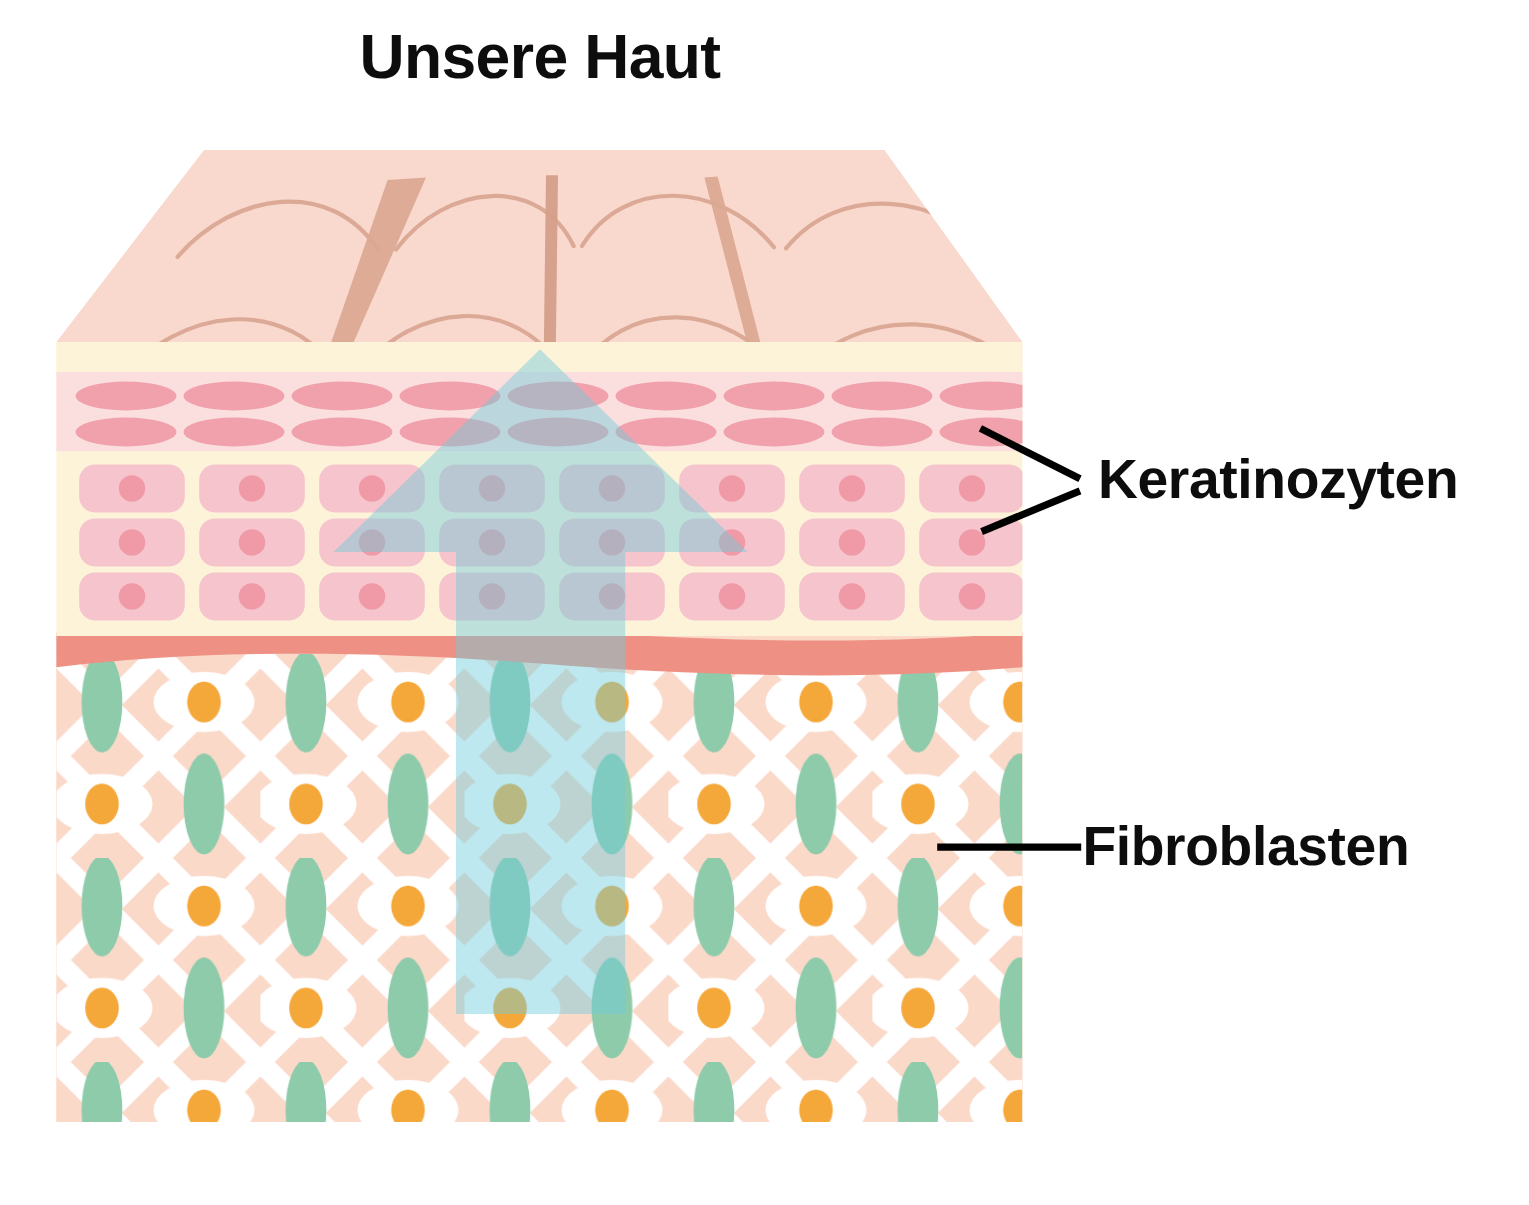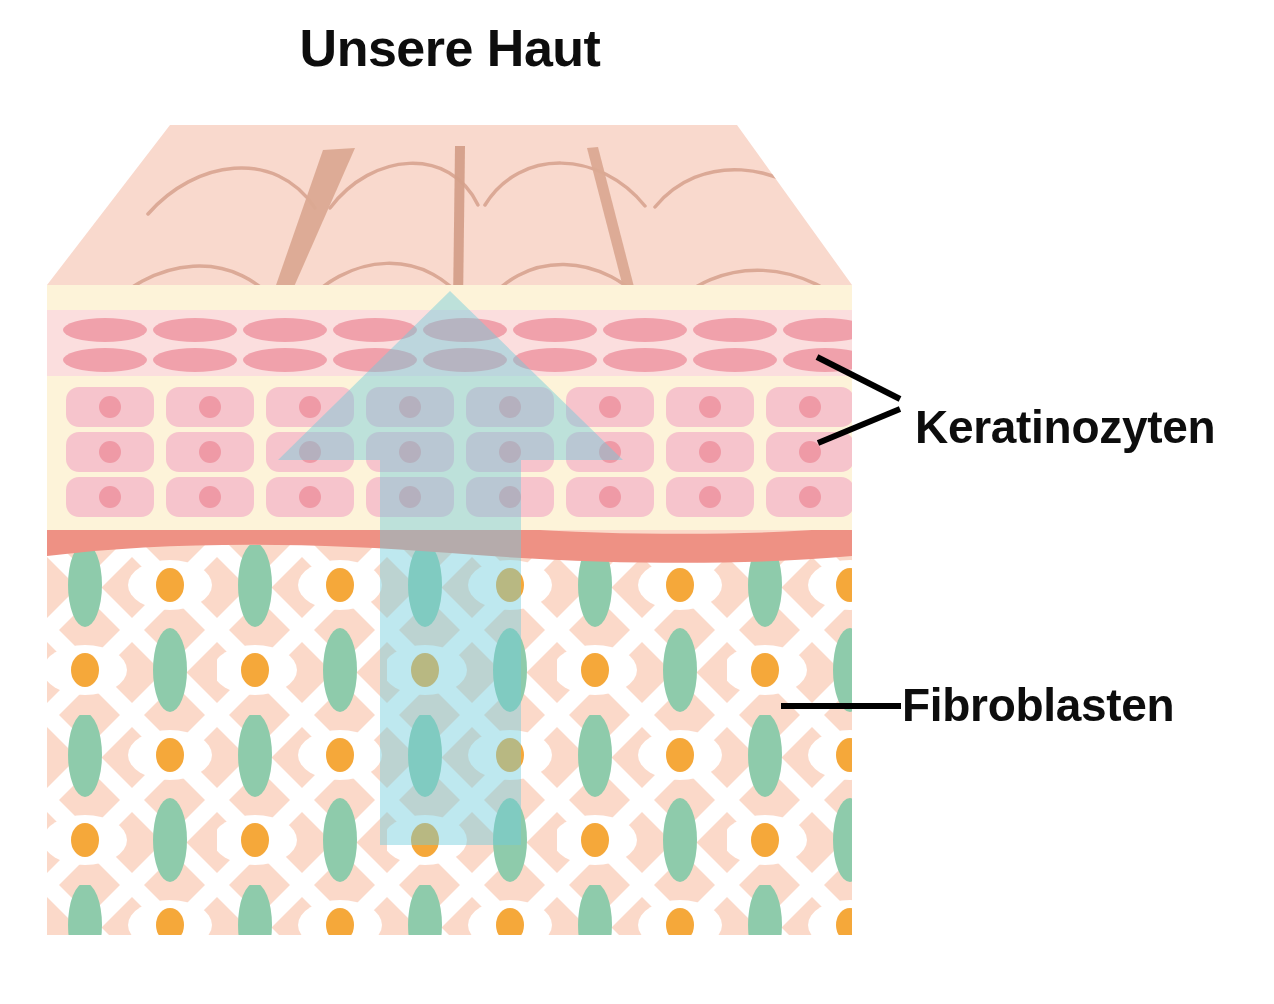--- a/index.html
+++ b/index.html
@@ -38,21 +38,21 @@
   }
   .callout-label {
     position: absolute;
     font-size: 46px;
     font-weight: 700;
     color: #0d0d0d;
     letter-spacing: -0.3px;
     font-family: "Liberation Sans", sans-serif;
     white-space: nowrap;
   }
-  #label-keratinozyten { left: 915px; top: 372px; margin-top: 28px; }
+  #label-keratinozyten { left: 915px; top: 372px; }
   #label-fibroblasten  { left: 902px; top: 678px; }
 </style>
 </head>
 <body>
 
 <div id="stage">
   <svg width="1274" height="1004" viewBox="0 0 1274 1004">
     <defs>
 
       <pattern id="dermisLattice" patternUnits="userSpaceOnUse" x="47" y="545" width="170" height="170">

